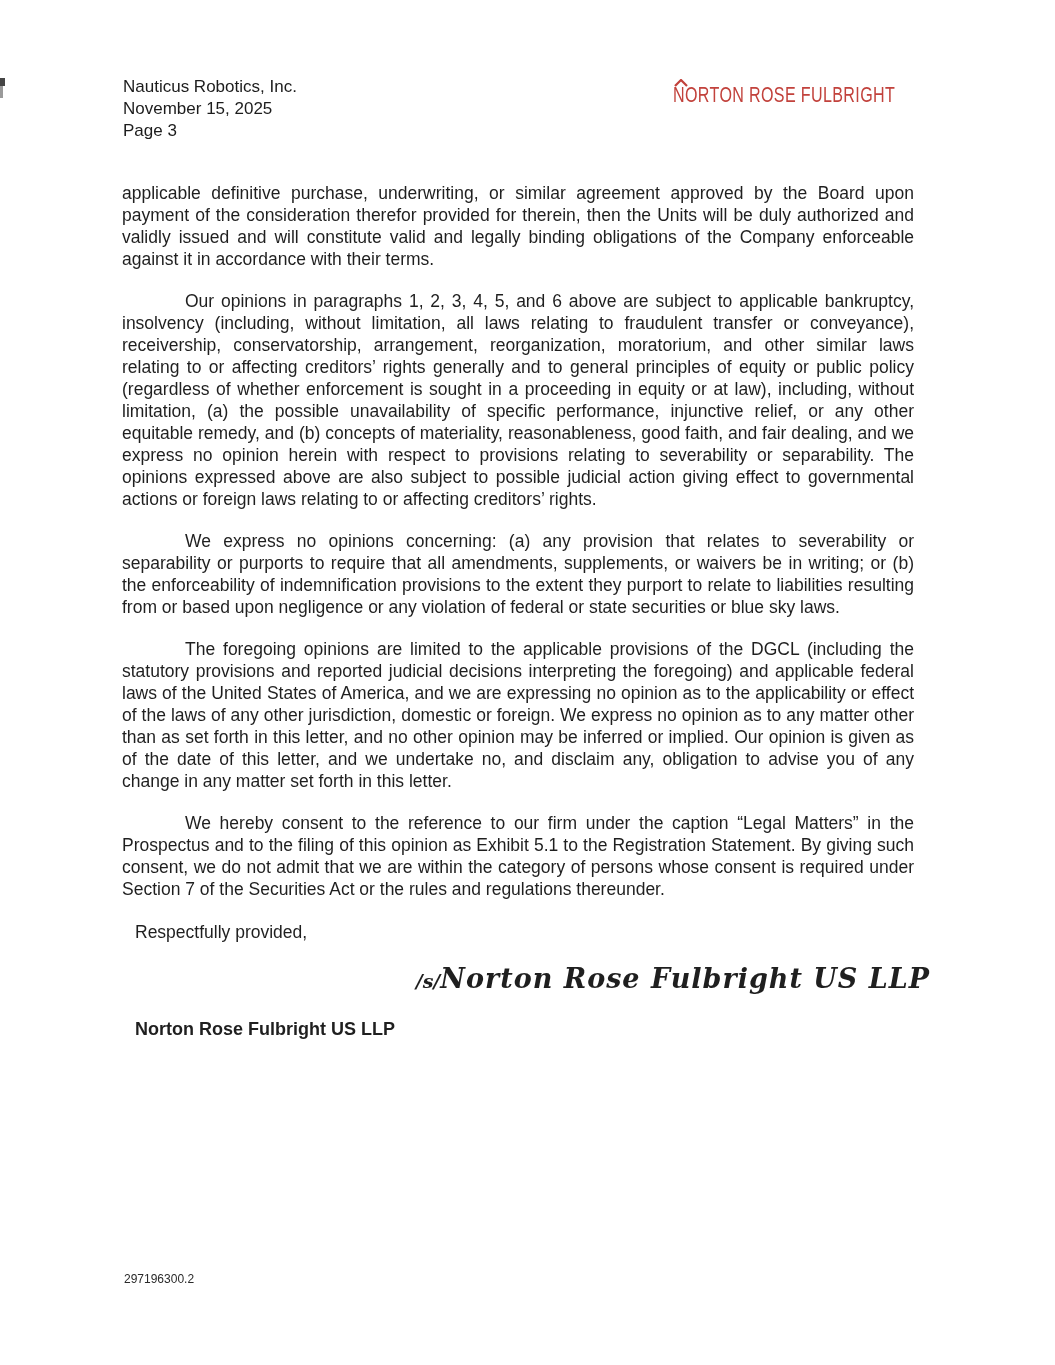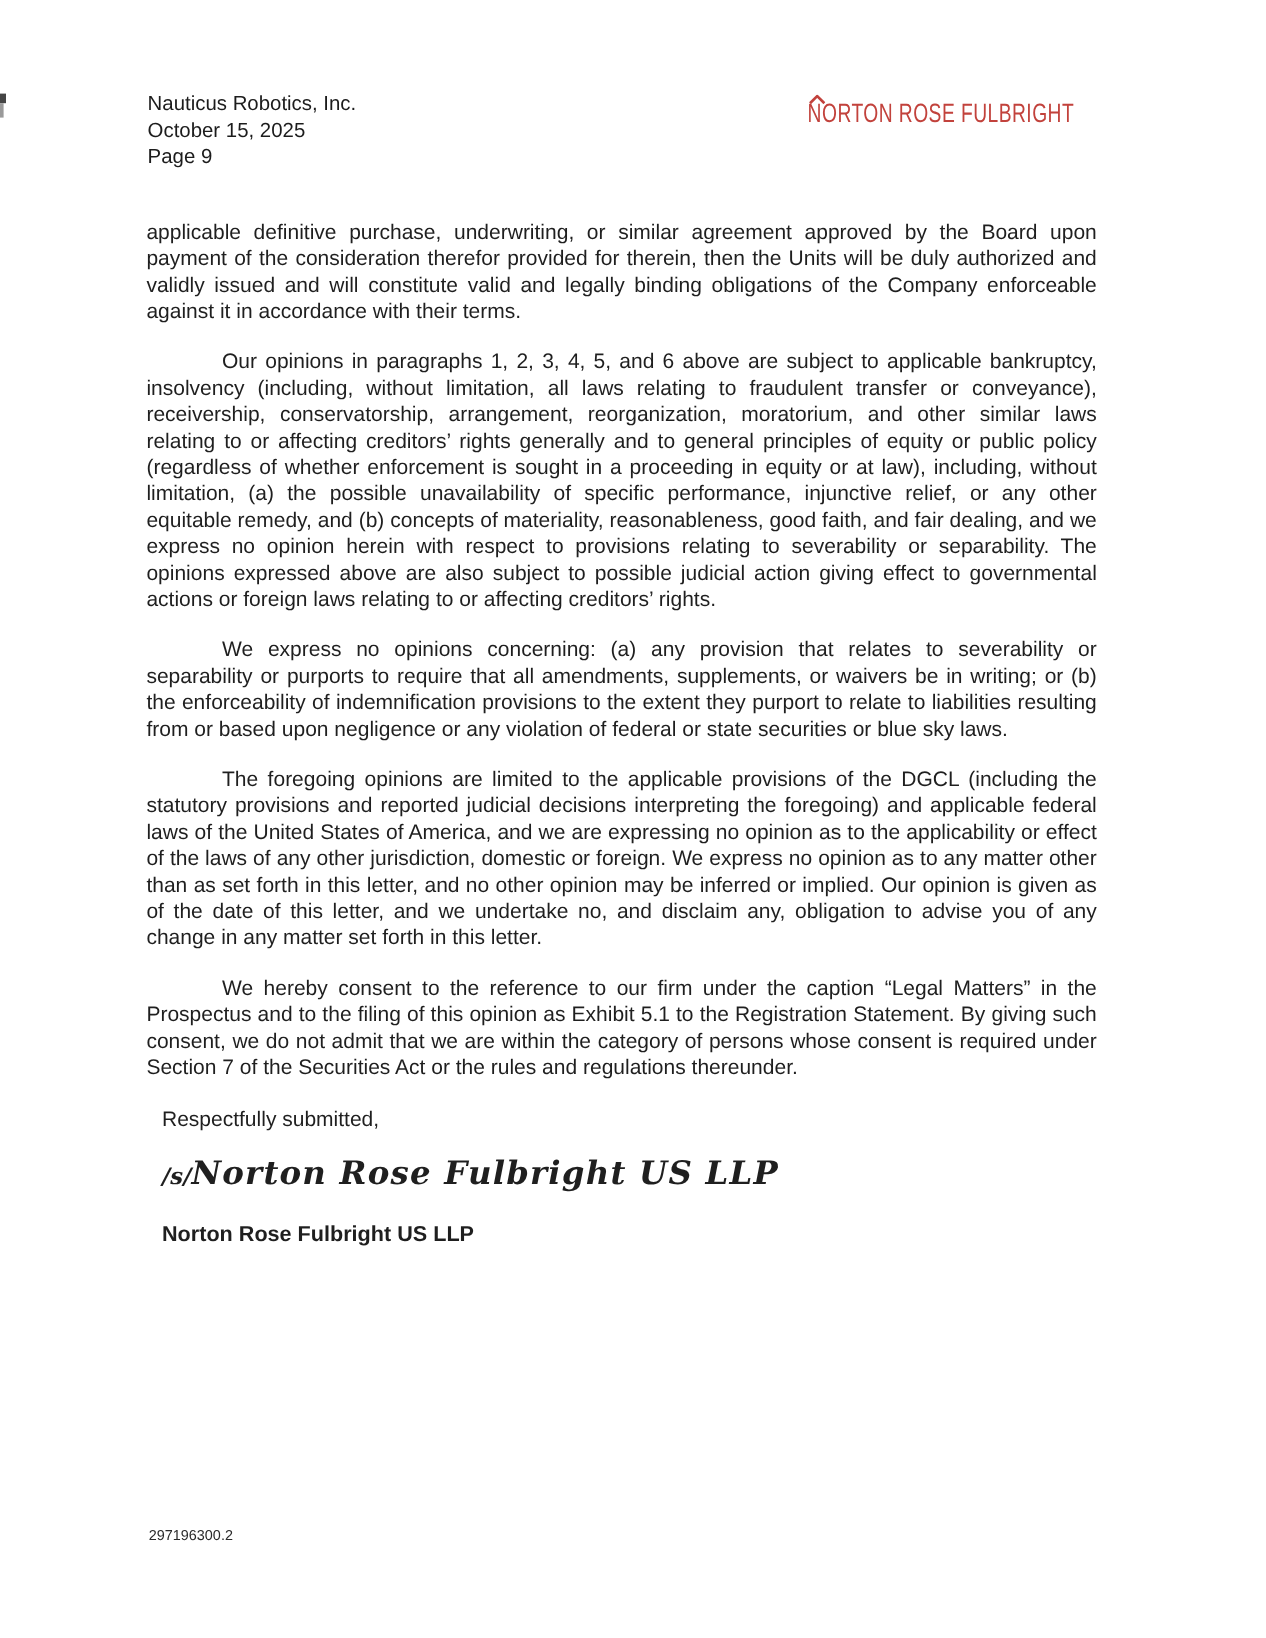--- a/index.html
+++ b/index.html
@@ -73,21 +73,21 @@
 
   
   .closing {
     margin-top: 21px;
     padding-left: 13px;
     text-align: left;
   }
   .sig-line {
     margin-top: 19px;
     padding-left: 13px;
-    text-align: left;
+    text-align: right;
     line-height: 34px;
     white-space: nowrap;
   }
   .sig-prefix {
     font-family: "DejaVu Serif", serif;
     font-size: 19px;
     font-weight: bold;
     font-style: italic;
   }
   .sig-script {
@@ -119,39 +119,39 @@
 
 <div class="page">
 
   <div class="edge-artifact">
     <div class="bar-top"></div>
     <div class="bar-stem"></div>
   </div>
 
   <div class="addr">
     <div>Nauticus Robotics, Inc.</div>
-    <div>October 15, 2025</div>
-    <div>Page 9</div>
+    <div>November 15, 2025</div>
+    <div>Page 3</div>
   </div>
 
   <div class="logo">
     <svg class="logo-caret" width="14" height="8" viewBox="0 0 14 8">
       <polyline points="1,7 7,1 13,7" fill="none" stroke="#c2423c" stroke-width="2.2"></polyline>
     </svg>
     <span class="logo-text">NORTON ROSE FULBRIGHT</span>
   </div>
 
   <div class="body-copy">
     <p class="no-indent">applicable definitive purchase, underwriting, or similar agreement approved by the Board upon payment of the consideration therefor provided for therein, then the Units will be duly authorized and validly issued and will constitute valid and legally binding obligations of the Company enforceable against it in accordance with their terms.</p>
     <p>Our opinions in paragraphs 1, 2, 3, 4, 5, and 6 above are subject to applicable bankruptcy, insolvency (including, without limitation, all laws relating to fraudulent transfer or conveyance), receivership, conservatorship, arrangement, reorganization, moratorium, and other similar laws relating to or affecting creditors’ rights generally and to general principles of equity or public policy (regardless of whether enforcement is sought in a proceeding in equity or at law), including, without limitation, (a) the possible unavailability of specific performance, injunctive relief, or any other equitable remedy, and (b) concepts of materiality, reasonableness, good faith, and fair dealing, and we express no opinion herein with respect to provisions relating to severability or separability. The opinions expressed above are also subject to possible judicial action giving effect to governmental actions or foreign laws relating to or affecting creditors’ rights.</p>
     <p>We express no opinions concerning: (a) any provision that relates to severability or separability or purports to require that all amendments, supplements, or waivers be in writing; or (b) the enforceability of indemnification provisions to the extent they purport to relate to liabilities resulting from or based upon negligence or any violation of federal or state securities or blue sky laws.</p>
     <p>The foregoing opinions are limited to the applicable provisions of the DGCL (including the statutory provisions and reported judicial decisions interpreting the foregoing) and applicable federal laws of the United States of America, and we are expressing no opinion as to the applicability or effect of the laws of any other jurisdiction, domestic or foreign. We express no opinion as to any matter other than as set forth in this letter, and no other opinion may be inferred or implied. Our opinion is given as of the date of this letter, and we undertake no, and disclaim any, obligation to advise you of any change in any matter set forth in this letter.</p>
     <p>We hereby consent to the reference to our firm under the caption “Legal Matters” in the Prospectus and to the filing of this opinion as Exhibit 5.1 to the Registration Statement. By giving such consent, we do not admit that we are within the category of persons whose consent is required under Section 7 of the Securities Act or the rules and regulations thereunder.</p>
 
-    <div class="closing">Respectfully submitted,</div>
+    <div class="closing">Respectfully provided,</div>
 
     <div class="sig-line">
       <span class="sig-prefix">/s/</span><span class="sig-script">Norton Rose Fulbright US LLP</span>
     </div>
 
     <div class="sig-printed">Norton Rose Fulbright US LLP</div>
   </div>
 
   <div class="doc-footer">297196300.2</div>
 

